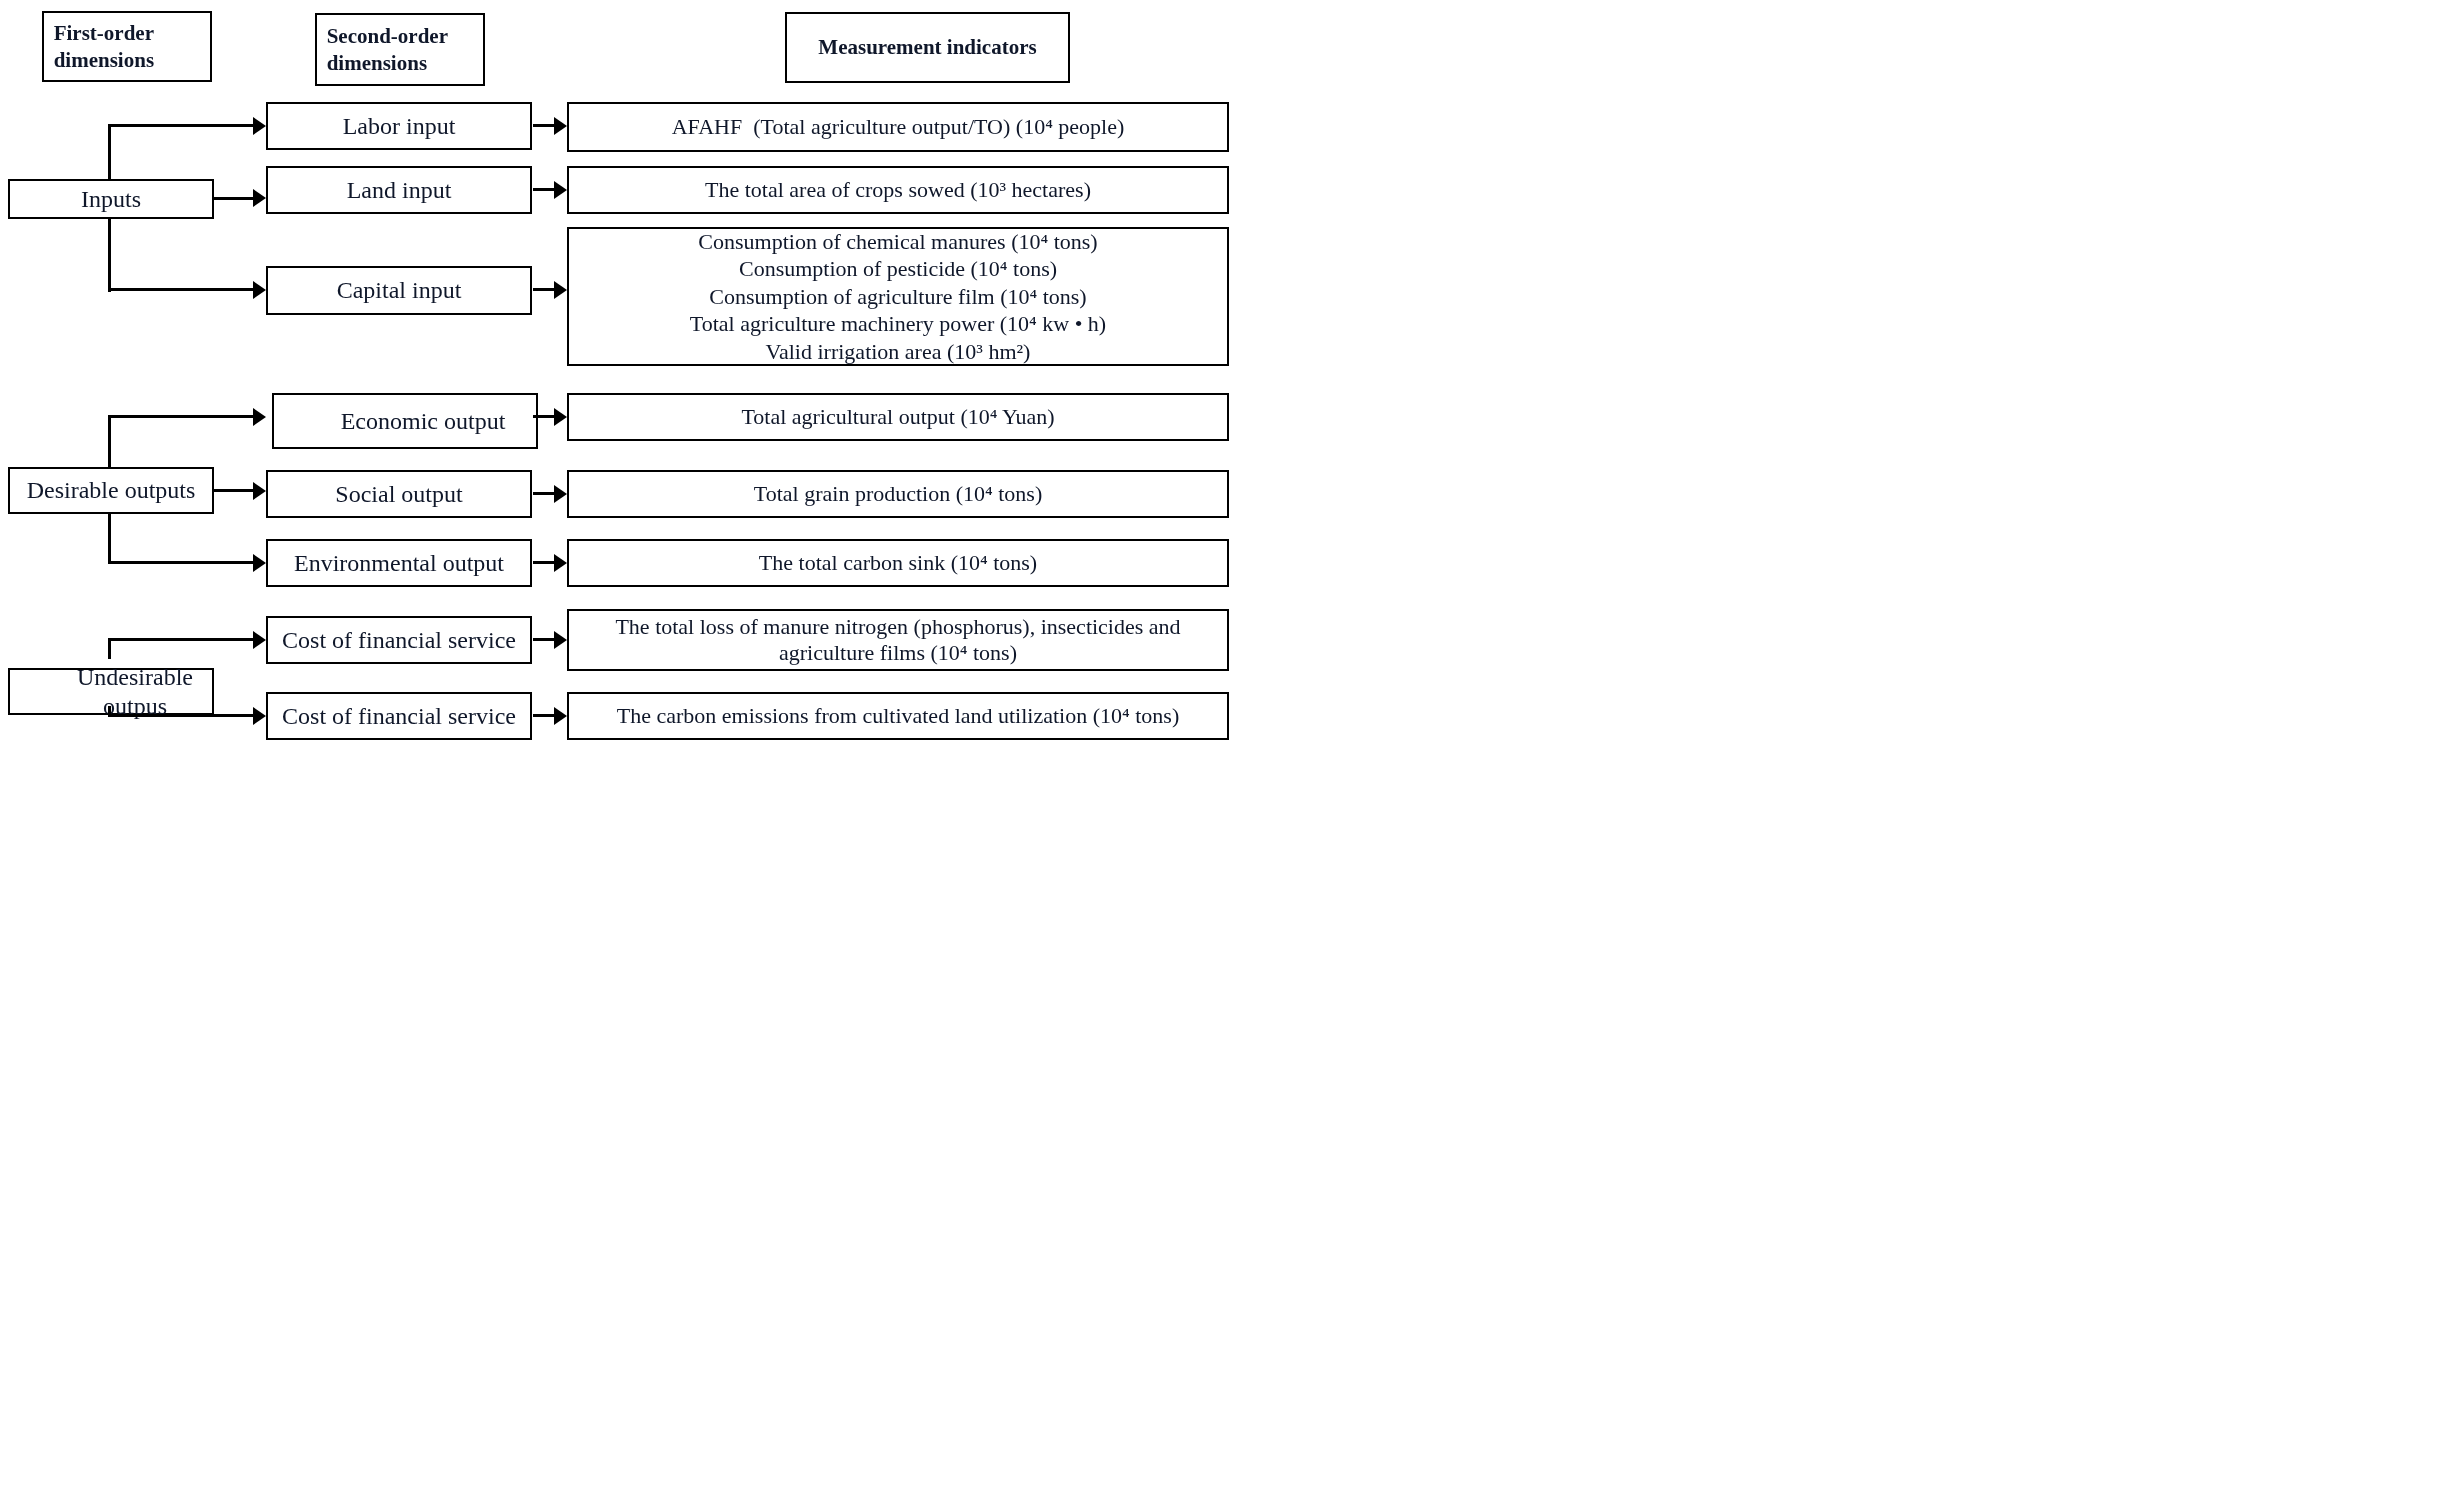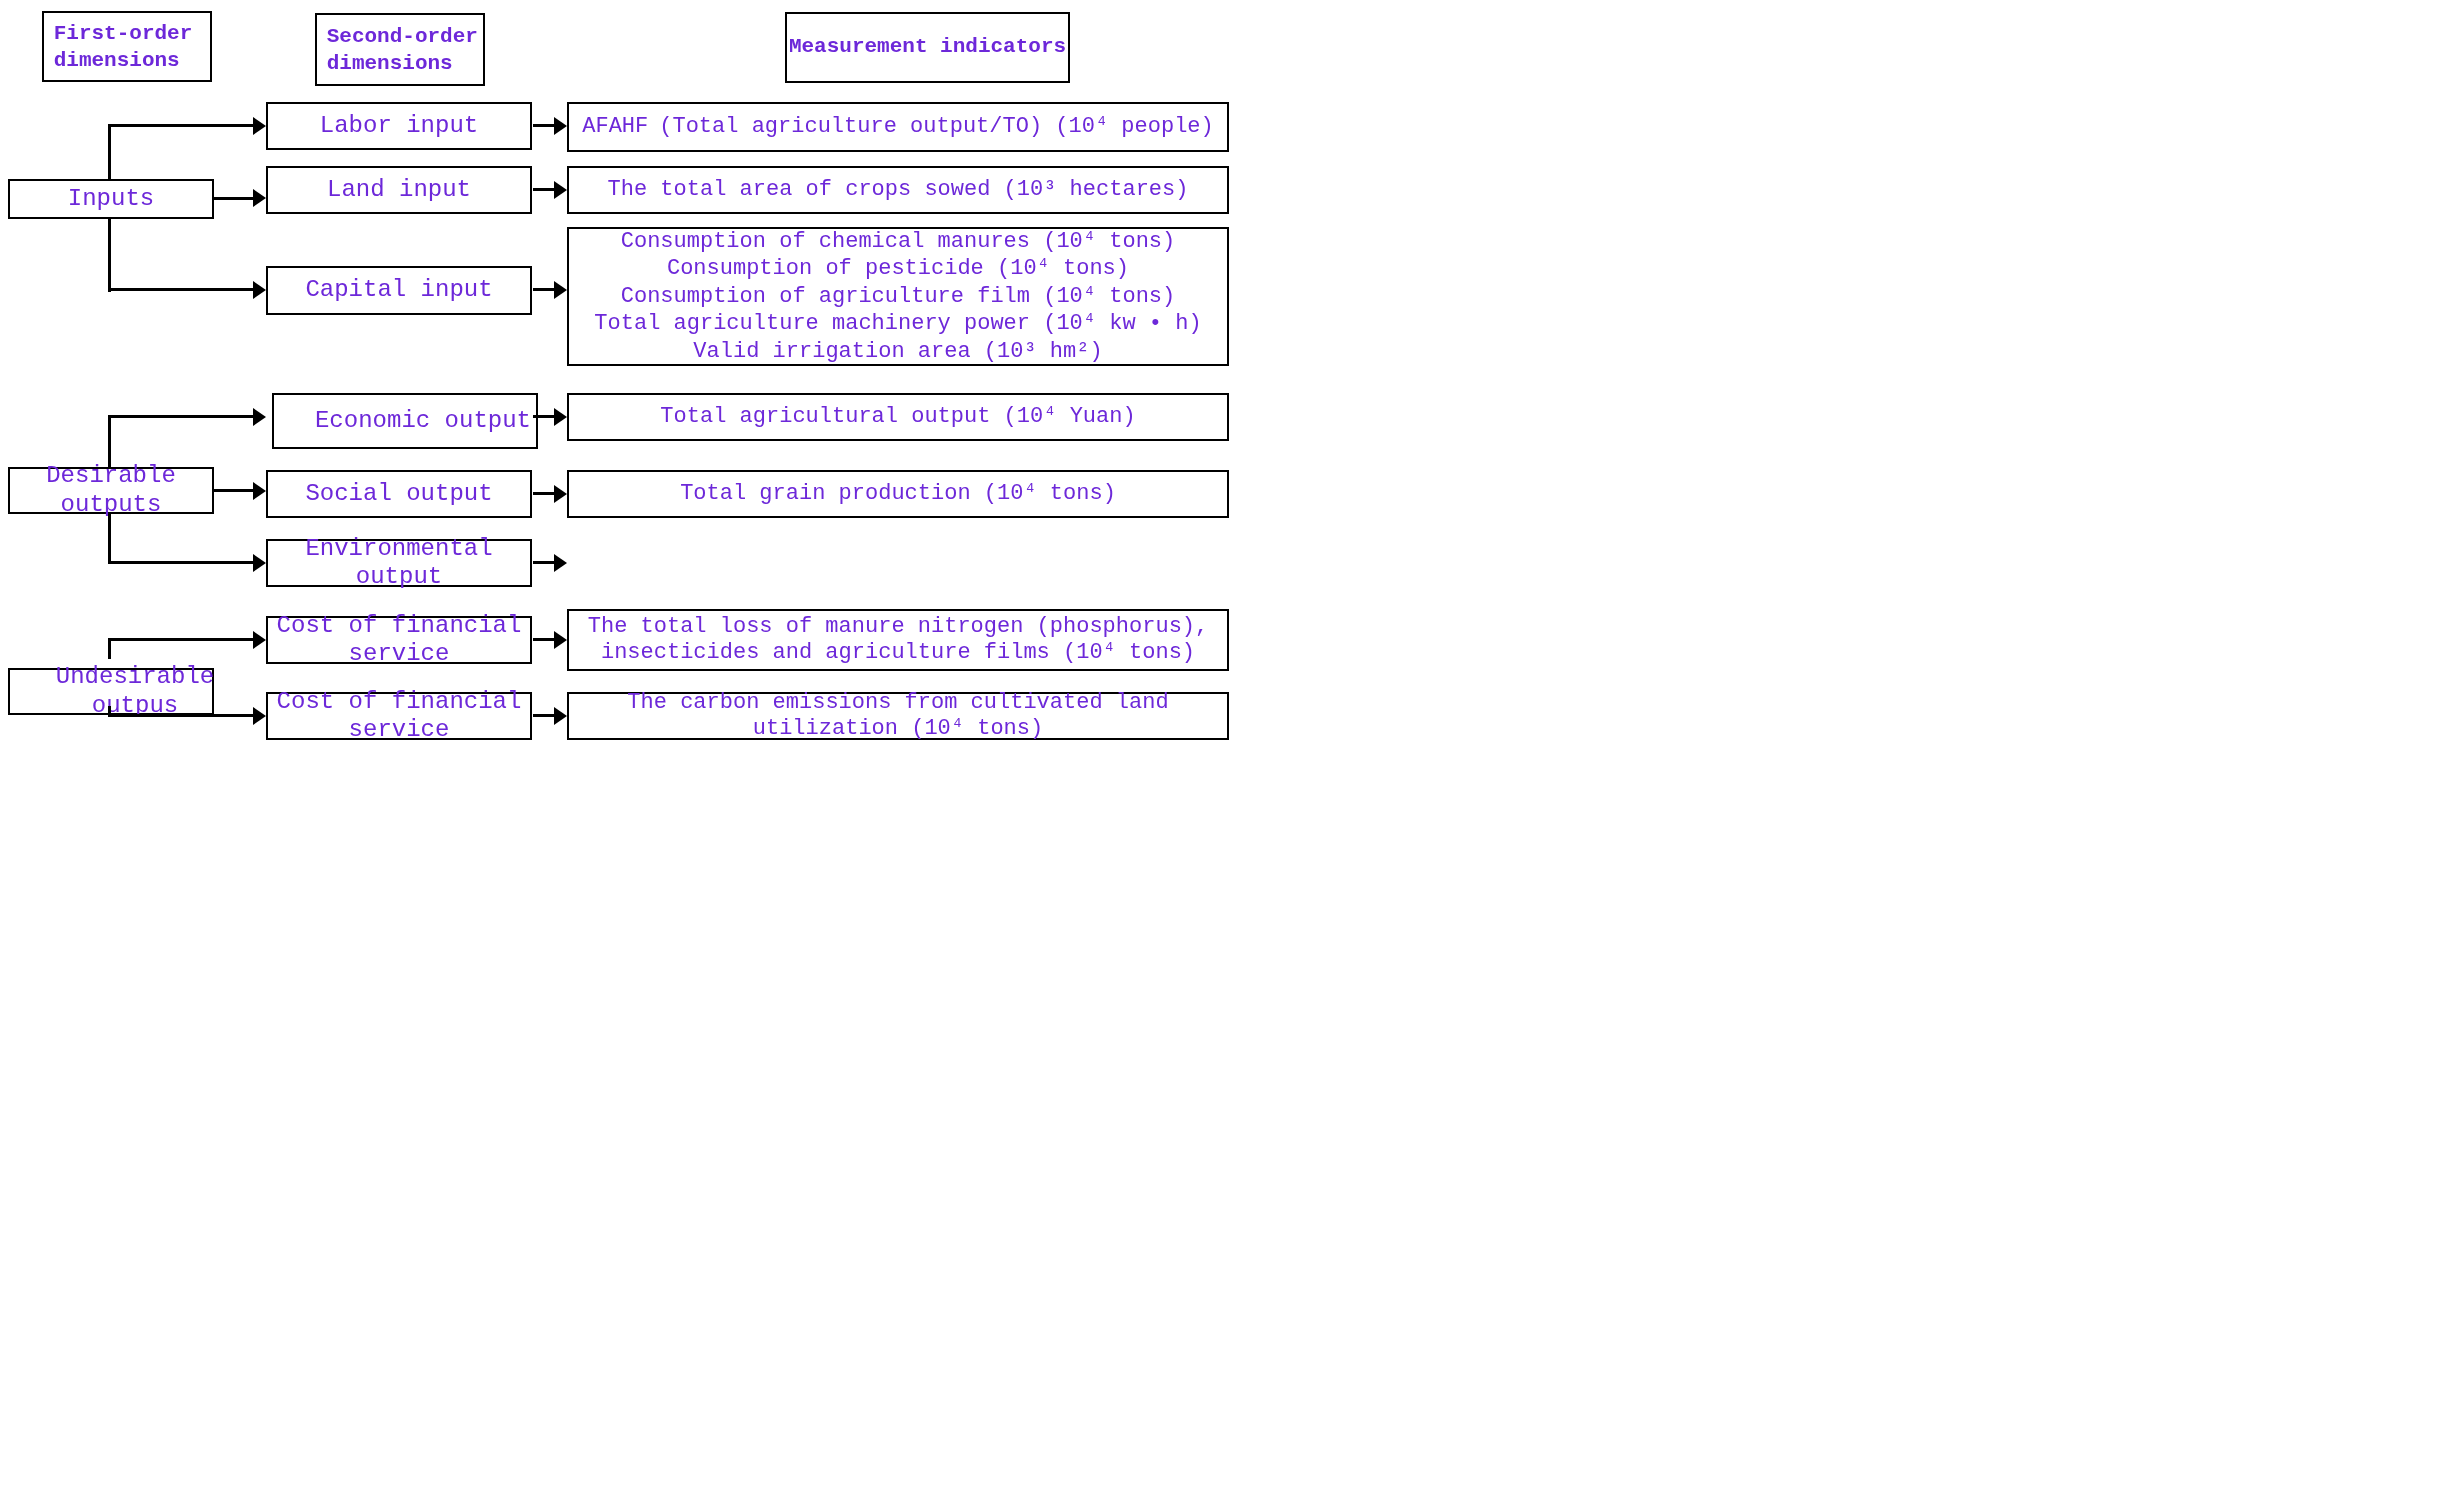--- a/index.html
+++ b/index.html
@@ -1,21 +1,21 @@
 <!DOCTYPE html>
 <html style="font-size:13px"><head>
 <meta charset="utf-8">
 <style>
   html,body{margin:0;padding:0;background:#ffffff;}
   #canvas{
     position:relative;
     width:1231px;height:744px;
     background:#ffffff;
-    color:#6d28d9;
-    font-family:Liberation Mono, monospace;
+    color:#0f172a;
+    font-family:Liberation Serif, serif;
     overflow:hidden;
   }
   .box{
     position:absolute;
     border:2.4px solid #000;
     box-sizing:border-box;
     background:#fff;
     display:flex;
     align-items:center;
     justify-content:center;
@@ -84,20 +84,21 @@
   <div class="box ind" style="left:567px;top:166px;width:662px;height:48px;">The total area of crops sowed (10³ hectares)</div>
   <div class="box ind-multi" style="left:567px;top:227px;width:662px;height:139px;">
     <div>Consumption of chemical manures (10⁴ tons)</div>
     <div>Consumption of pesticide (10⁴ tons)</div>
     <div>Consumption of agriculture film (10⁴ tons)</div>
     <div>Total agriculture machinery power (10⁴ kw •  h)</div>
     <div>Valid irrigation area (10³ hm²)</div>
   </div>
   <div class="box ind" style="left:567px;top:393px;width:662px;height:48px;">Total agricultural output (10⁴ Yuan)</div>
   <div class="box ind" style="left:567px;top:470px;width:662px;height:48px;text-align:center;">Total grain production (10⁴ tons)</div>
+  <div class="box ind" style="left:567px;top:539px;width:662px;height:48px;">The total carbon sink (10⁴ tons)</div>
   <div class="box ind" style="left:567px;top:609px;width:662px;height:62px;">The total loss of manure nitrogen (phosphorus), insecticides and agriculture films (10⁴ tons)</div>
   <div class="box ind" style="left:567px;top:692px;width:662px;height:48px;">The carbon emissions from cultivated land utilization (10⁴ tons)</div>
 
   <div class="vline" style="left:108px;top:124px;height:55px;"></div>
   <div class="hline" style="left:108px;top:124px;width:146px;"></div>
   <div class="arr" style="left:253px;top:117px;"></div>
   <div class="hline" style="left:214px;top:197px;width:40px;"></div>
   <div class="arr" style="left:253px;top:189px;"></div>
   <div class="vline" style="left:108px;top:219px;height:73px;"></div>
   <div class="hline" style="left:108px;top:288px;width:146px;"></div>

